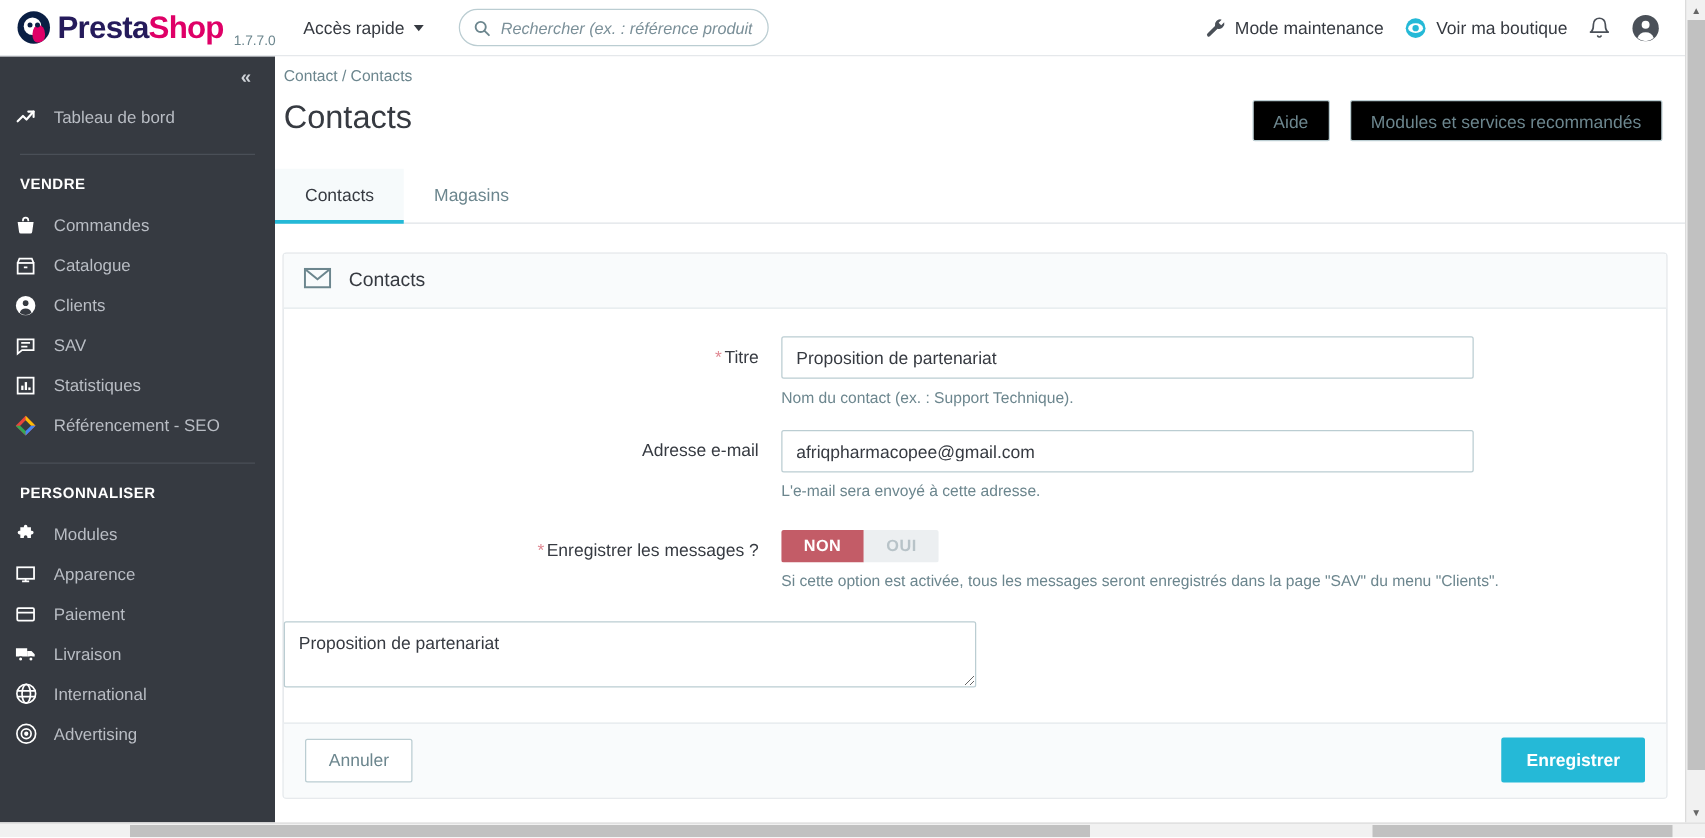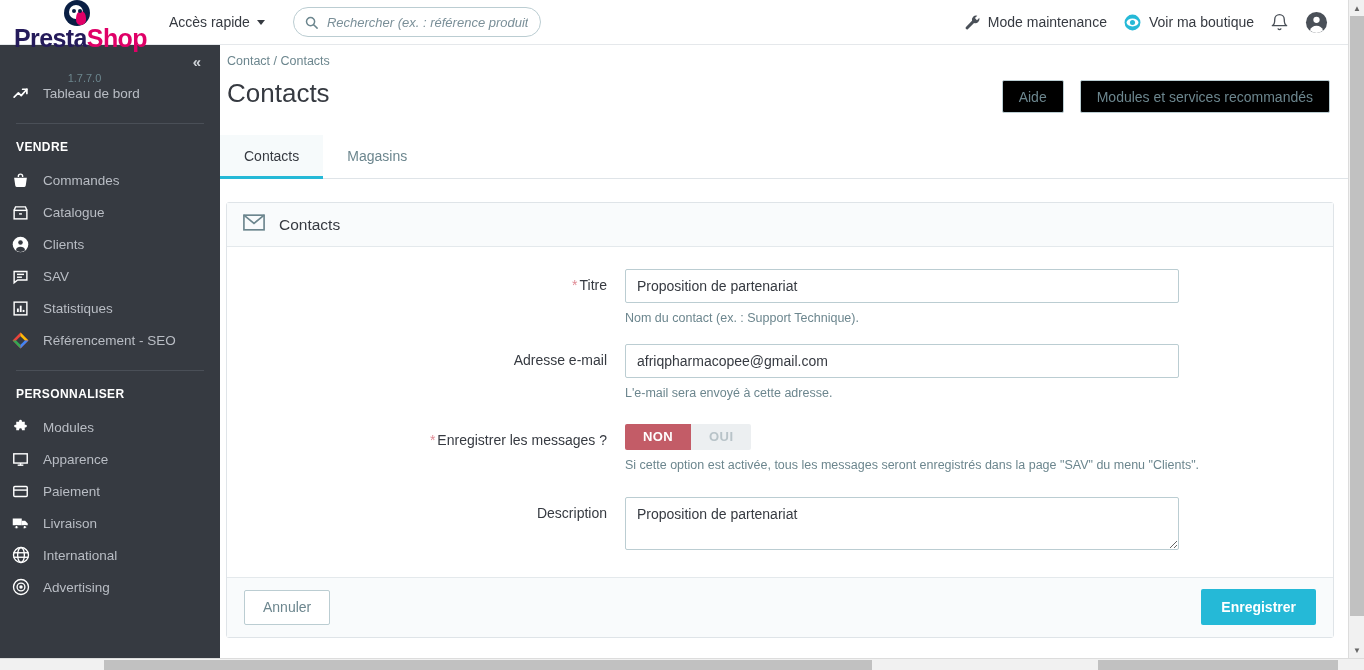--- a/index.html
+++ b/index.html
@@ -24,21 +24,20 @@
     width: 1348px; height: 45px;
     background: #ffffff;
     border-bottom: 1px solid #e5e8eb;
     display: flex; align-items: center;
     z-index: 30;
   }
   .brand {
     display: flex; align-items: center;
     margin-left: 14px;
     height: 45px;
-    flex-direction: column;
   }
   .ps-logo-mark {
     width: 26px; height: 26px; border-radius: 50%;
     background: #0a1f44;
     position: relative; overflow: hidden;
     flex: 0 0 auto;
     margin-right: 6px;
   }
   .ps-logo-mark::before {
     content: ""; position: absolute;
@@ -671,21 +670,20 @@
           <div class="form-control-wrap" style="max-width:700px;">
             <div class="toggle-group">
               <div class="toggle-opt off-active">NON</div>
               <div class="toggle-opt inactive">OUI</div>
             </div>
             <div class="help-text">Si cette option est activée, tous les messages seront enregistrés dans la page "SAV" du menu "Clients".</div>
           </div>
         </div>
 
         <div class="form-row" style="margin-top:24px;">
-          <div class="form-label">Description</div>
           <div class="form-control-wrap">
             <textarea class="textarea-input" style="">Proposition de partenariat</textarea>
           </div>
         </div>
 
       </div>
 
       <div class="card-footer">
         <button class="btn-cancel">Annuler</button>
         <button class="btn-save">Enregistrer</button>

